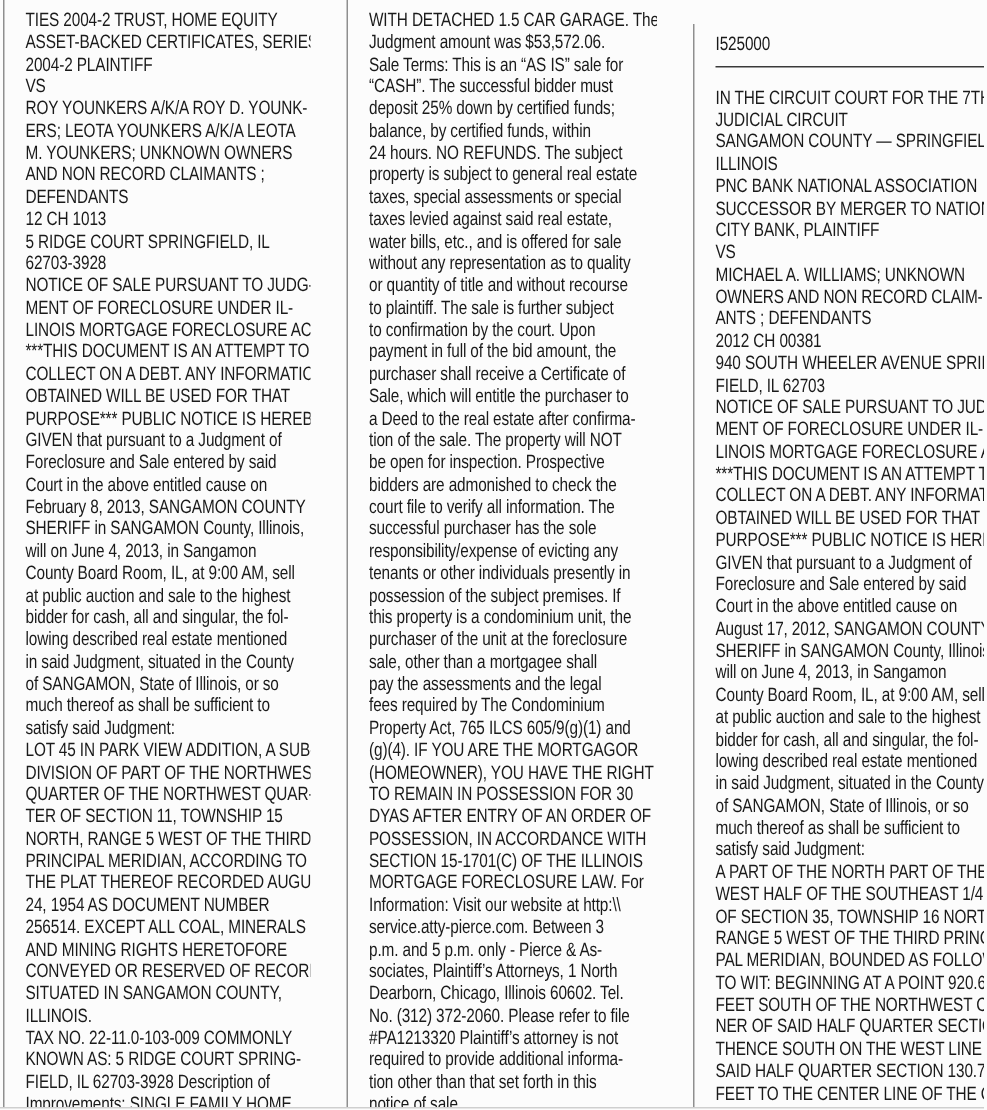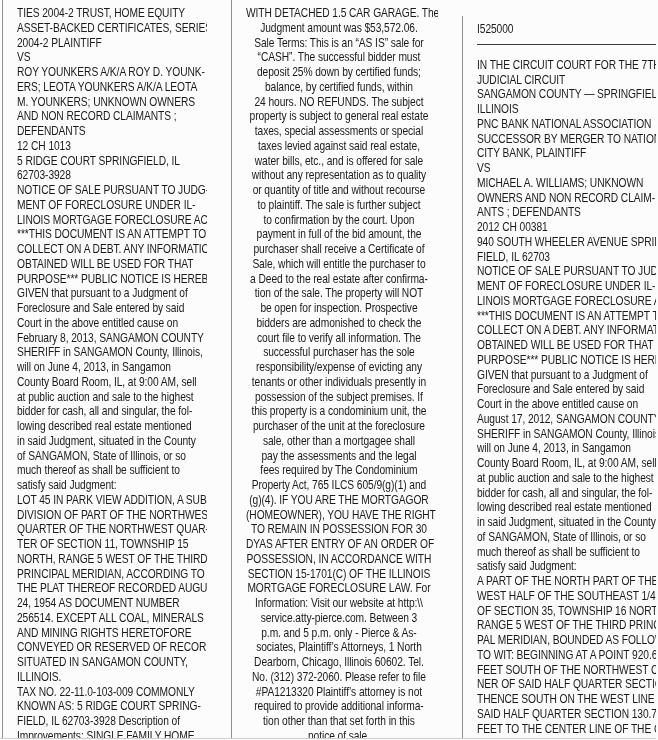--- a/index.html
+++ b/index.html
@@ -24,21 +24,21 @@
     background: #fcfcfc;
     gap: 24px;
   }
   .col {
     border-left: 1px solid #8f8f8f;
     box-sizing: border-box;
     padding: 6px 6px 0 14px;
     overflow: hidden;
   }
   .col-1 { width: 222px; }
-  .col-2 { width: 224px; text-align: center; }
+  .col-2 { width: 224px; }
   .col-3 { width: 210px; margin-top: 16px; }
   .notice-text, .notice-id {
     font-size: 12.8px;
     line-height: 14.75px;
     font-weight: 400;
     letter-spacing: -0.1px;
     white-space: pre;
     width: 125%;
     transform: scaleX(0.8);
     transform-origin: 0 0;

